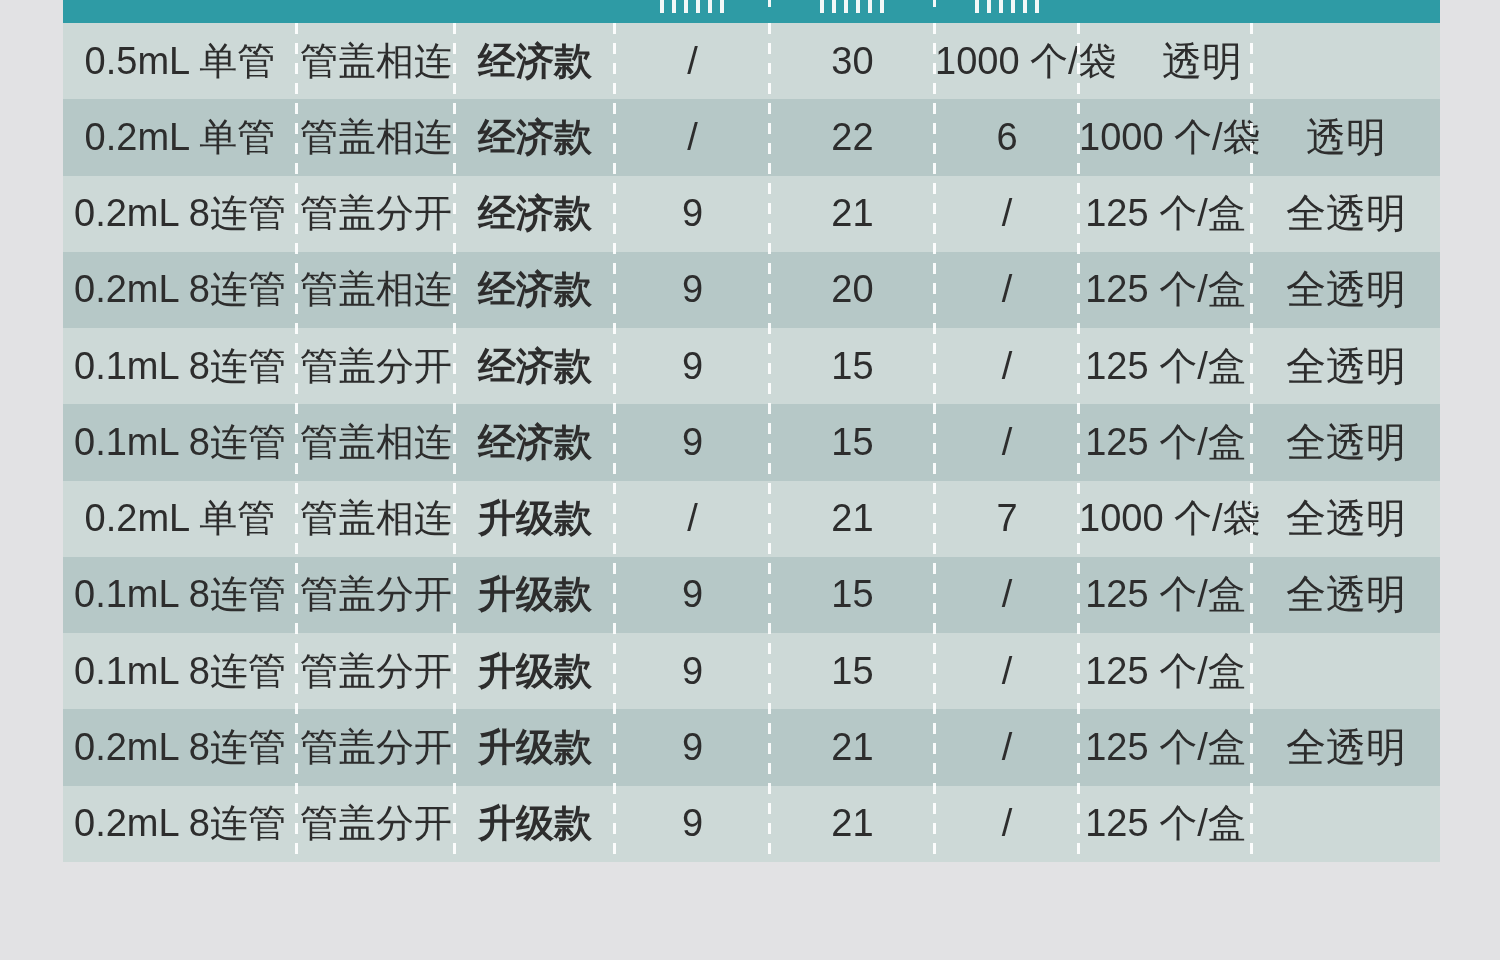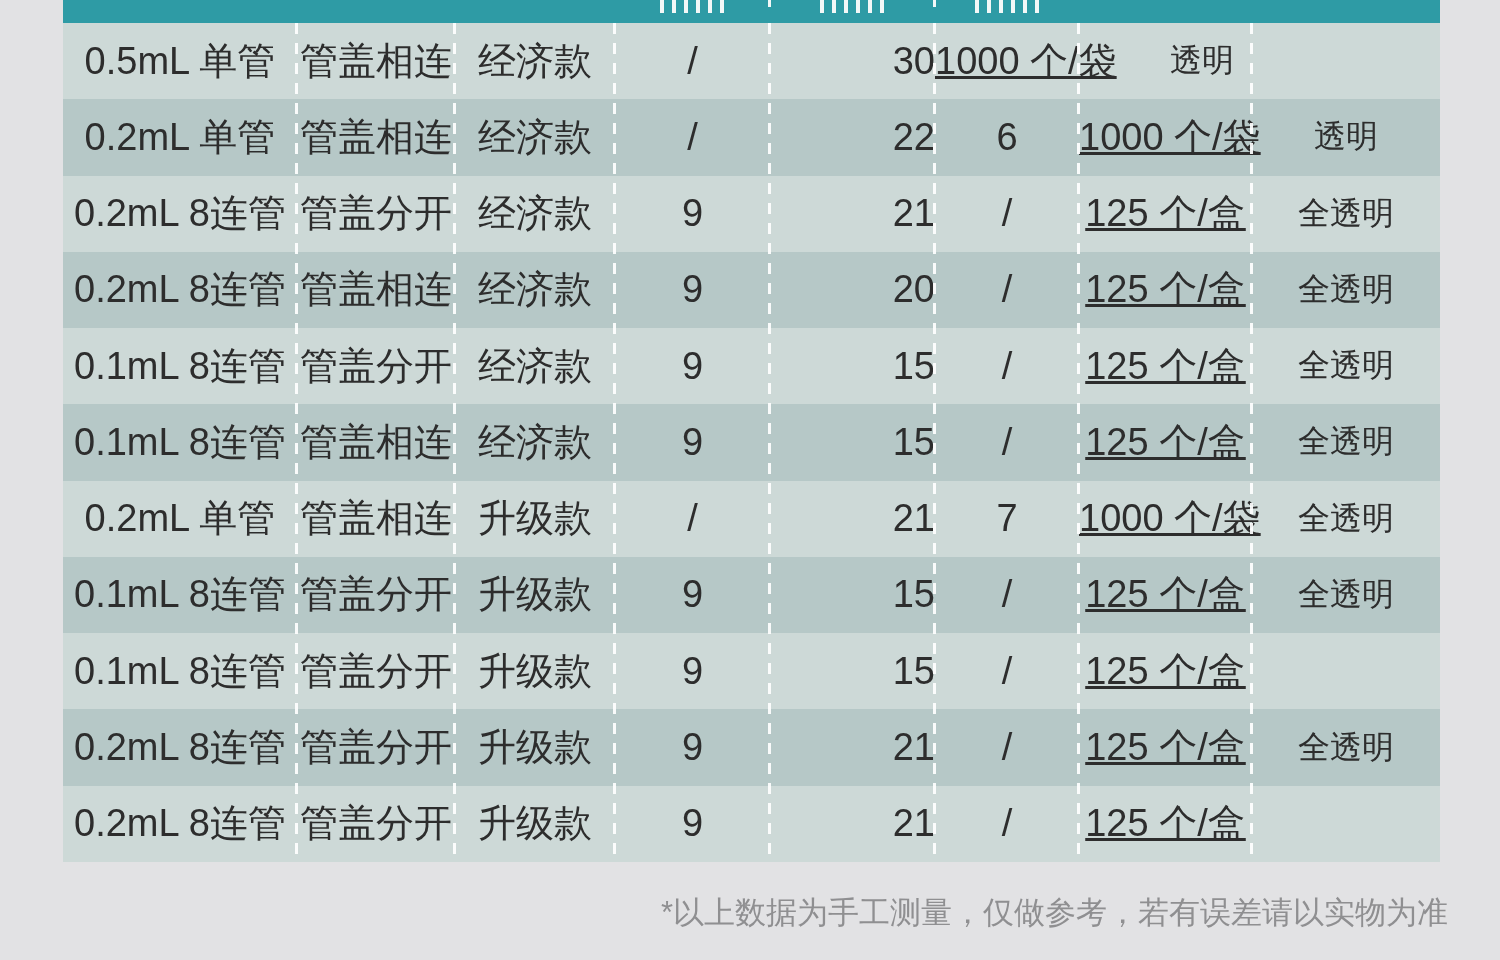--- a/index.html
+++ b/index.html
@@ -37,26 +37,26 @@
   }
   .row{
     flex:1 1 0;display:flex;align-items:center;
     color:#2d2d2d;font-size:38px;font-weight:500;
     background:#cdd9d7;
   }
   .row:nth-child(even){background:#b6c8c7;}
   .cell{text-align:center;white-space:nowrap;}
   .c0{width:234px;}
   .c1{width:158px;}
-  .c2{width:160px;}
+  .c2{width:160px;font-weight:bold;}
   .c3{width:155px;}
-  .c4{width:165px;text-align:right;}
+  .c4{width:165px;}
   .c5{width:144px;}
-  .c6{width:173px;text-decoration:underline;}
-  .c7{width:188px;font-size:32px;}
+  .c6{width:173px;}
+  .c7{width:188px;font-size:40px;}
 
   .sep{
     position:absolute;top:23px;height:839px;width:3px;
     background-image:repeating-linear-gradient(
       to bottom,
       rgba(255,255,255,.92) 0px, rgba(255,255,255,.92) 11px,
       rgba(255,255,255,0) 11px, rgba(255,255,255,0) 20px);
   }
   .sep.s0{left:232px;}
   .sep.s1{left:390px;}
@@ -221,15 +221,14 @@
     <div class="sep s0"></div>
     <div class="sep s1"></div>
     <div class="sep s2"></div>
     <div class="sep s3"></div>
     <div class="sep s4"></div>
     <div class="sep s5"></div>
     <div class="sep s6"></div>
 
   </div>
 
-  <div class="footnote">*以上数据为手工测量，仅做参考，若有误差请以实物为准</div>
 
 </div>
 
 </body></html>

